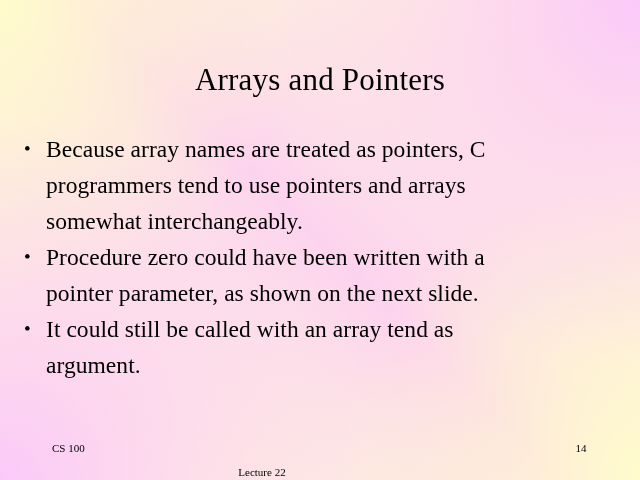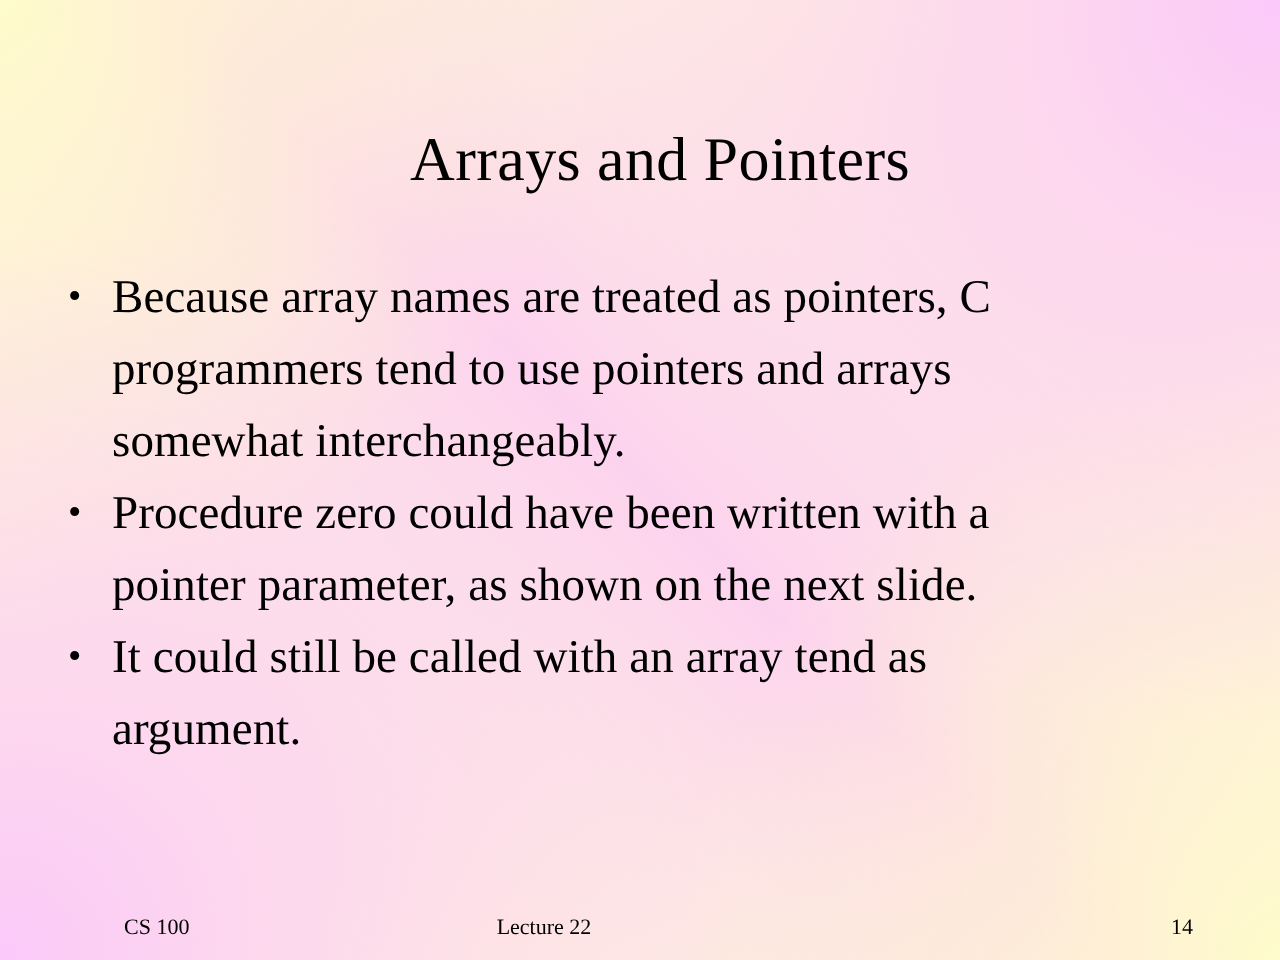--- a/index.html
+++ b/index.html
@@ -22,21 +22,20 @@
     background-image:
       linear-gradient(45deg,
         #ffffcc 0%,
         #fff7d6 16%,
         #fde6e4 34%,
         #fcd3ef 50%,
         #fde6e4 66%,
         #fff7d6 84%,
         #ffffcc 100%);
     overflow: hidden;
-    padding-left: 10px;
   }
 
   
   .slide::before {
     content: "";
     position: absolute;
     inset: 0;
     pointer-events: none;
     background-image:
       radial-gradient(circle at 100% 0%, rgba(251,198,252,0.95) 0%, rgba(251,198,252,0.55) 22%, rgba(251,198,252,0) 46%),
@@ -100,29 +99,29 @@
     left: 0;
     top: 440px;
     width: 640px;
     height: 18px;
   }
 
   .footer-left,
   .footer-center,
   .footer-right {
     position: absolute;
-    top: 16px;
+    top: 0;
     font-size: 11px;
     line-height: 16px;
     color: #000000;
     white-space: nowrap;
   }
 
   .footer-left   { left: 52px; }
-  .footer-center { left: 0; width: 524px; text-align: center; }
+  .footer-center { left: 0; width: 524px; text-align: center; margin-top: 24px; }
   .footer-right  { left: 0; width: 640px; text-align: center; margin-left: 261px; }
 </style>
 </head>
 <body>
 
 <div class="slide">
   <div class="slide-content">
 
     <div class="slide-title">Arrays and Pointers</div>
 

